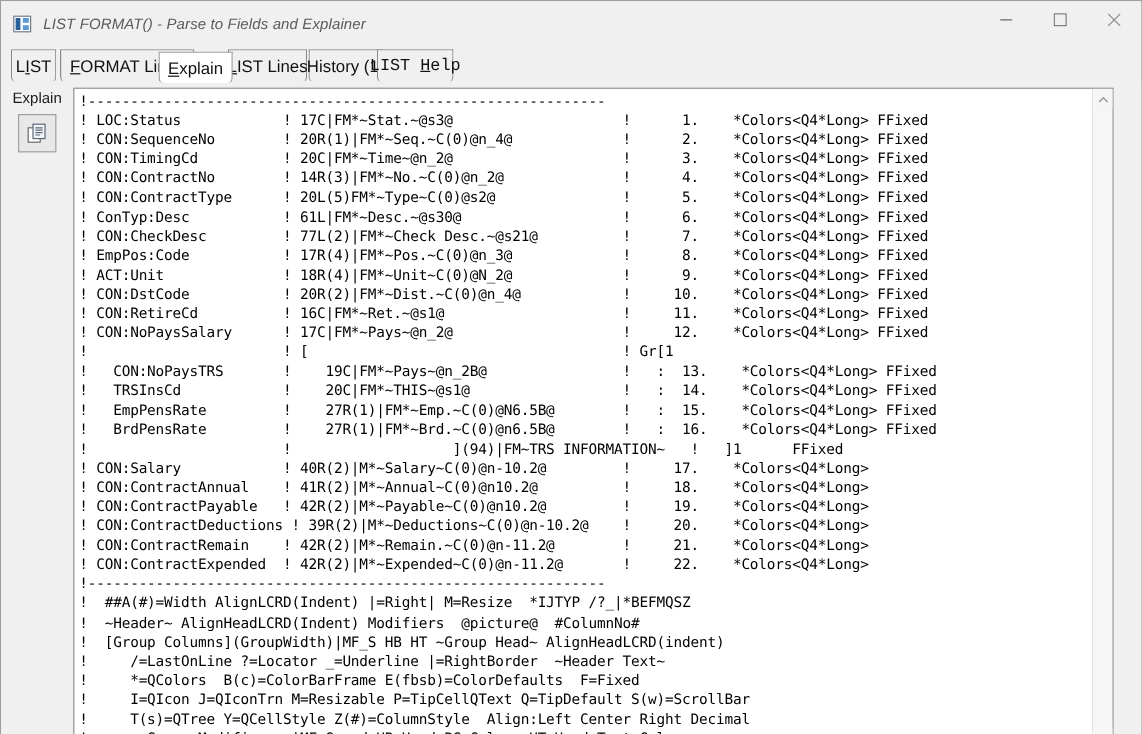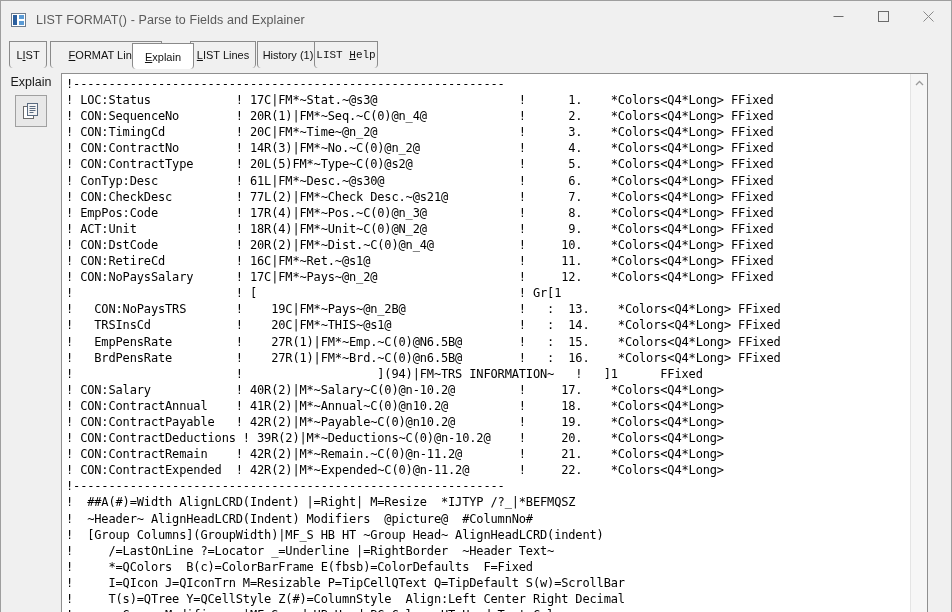--- a/index.html
+++ b/index.html
@@ -67,20 +67,21 @@
   #title-icon .ti-r2 {
     left: 8px; top: 9px;
     width: 5px; height: 4px;
     background: #5b9bd5;
   }
   #title-text {
     font-size: 12.5px;
     color: #5a5a5a;
     letter-spacing: 0.1px;
     white-space: nowrap;
+    font-style: italic;
   }
   #window-controls {
     position: absolute;
     right: 0; top: 0;
     height: 38px;
     display: flex;
   }
   .winbtn {
     width: 45px;
     height: 30px;
@@ -105,21 +106,21 @@
     top: 2px;
     height: 27px;
     box-sizing: border-box;
     background: #f0f0f0;
     border: 1px solid #8a8a8a;
     border-bottom: none;
     border-radius: 0 0 4px 4px;
     display: flex;
     align-items: center;
     justify-content: center;
-    font-size: 11px;
+    font-size: 14px;
     color: #111111;
     white-space: nowrap;
     padding: 0 7px;
   }
   .tab .ul { text-decoration: underline; }
   .tab.active {
     background: #ffffff;
     border-color: #8a8a8a;
     z-index: 6;
     top: 4px;

